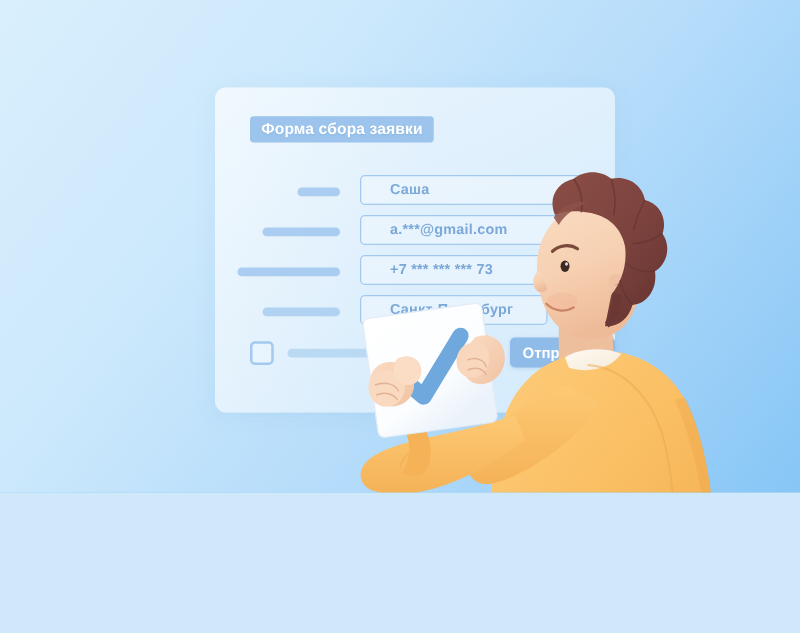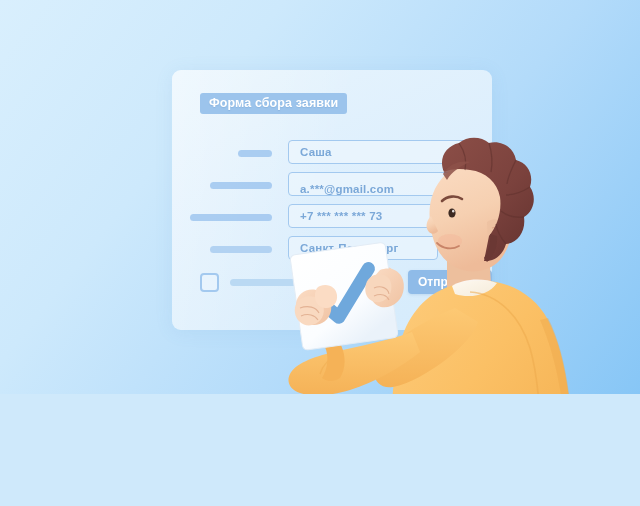--- a/index.html
+++ b/index.html
@@ -61,21 +61,21 @@
 
   
   .field {
     position:absolute;
     height:24px;
     border:1.6px solid #a3c9ef;
     border-radius:4px;
     background:rgba(240,248,254,.55);
     display:flex;
     align-items:center;
-    padding-left:11px;
+    padding-left:23px;
   }
   .field span {
     font-size:11.5px;
     color:#7ba8d8;
     font-weight:bold;
     letter-spacing:.2px;
     white-space:nowrap;
   }
 
   
@@ -128,21 +128,21 @@
     <div id="panel-sheen"></div>
 
     <div id="title-badge">Форма сбора заявки</div>
 
     <div class="label-bar" style="left:66px; top:80px; width:34px;"></div>
     <div class="field" style="left:116px; top:70px; width:190px;">
       <span>Саша</span>
     </div>
 
     <div class="label-bar" style="left:38px; top:112px; width:62px;"></div>
-    <div class="field" style="left:116px; top:102px; width:190px;align-items:flex-end;">
+    <div class="field" style="left:116px; top:102px; width:190px;">
       <span>a.***@gmail.com</span>
     </div>
 
     <div class="label-bar" style="left:18px; top:144px; width:82px;"></div>
     <div class="field" style="left:116px; top:134px; width:160px;">
       <span>+7 *** *** *** 73</span>
     </div>
 
     <div class="label-bar soft" style="left:38px; top:176px; width:62px;"></div>
     <div class="field" style="left:116px; top:166px; width:150px;">

